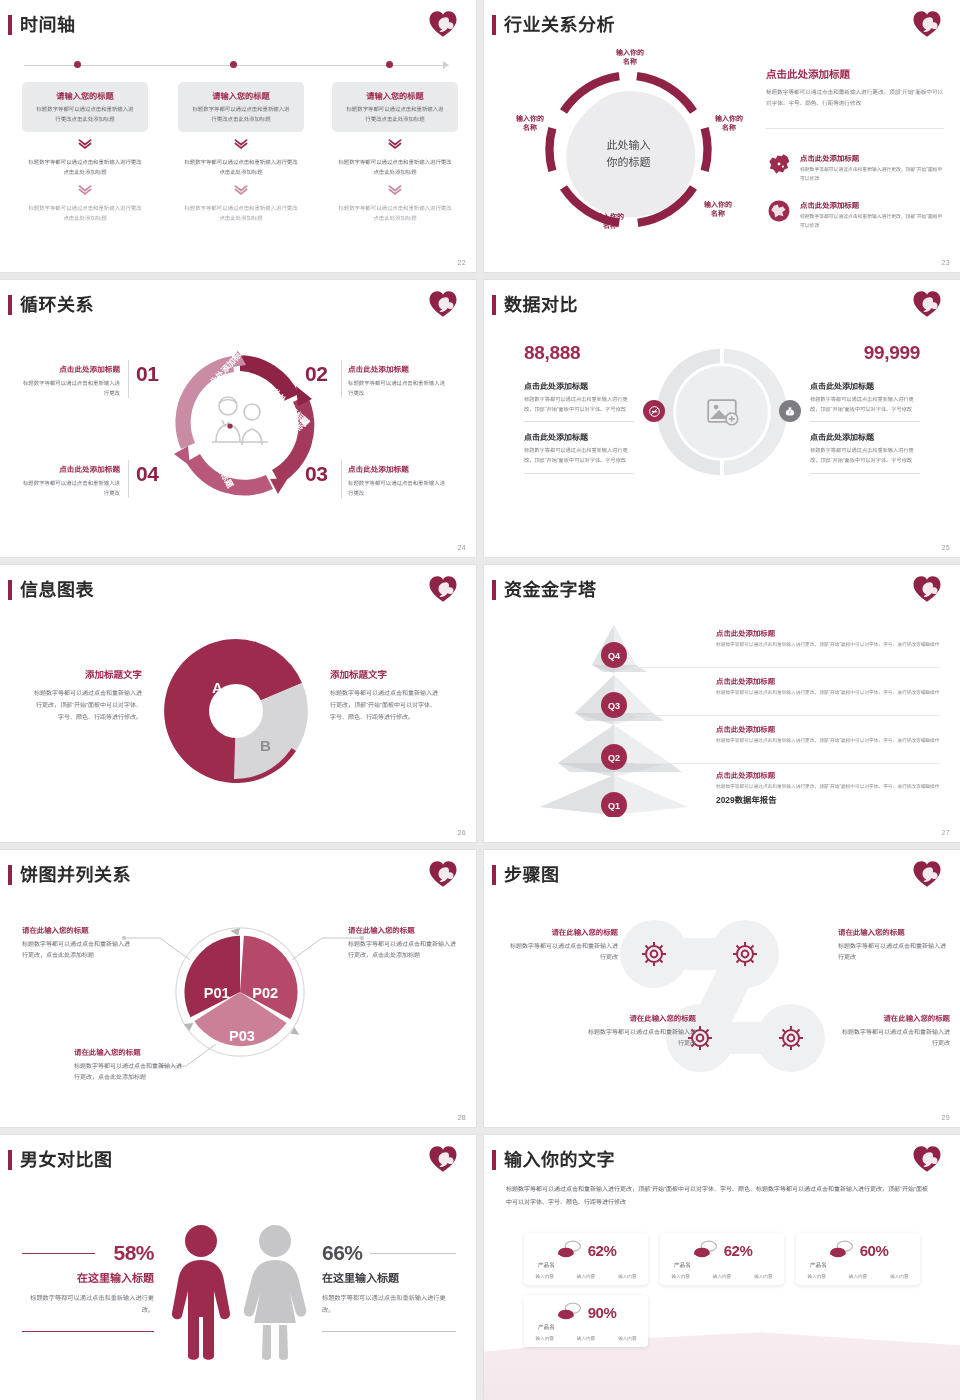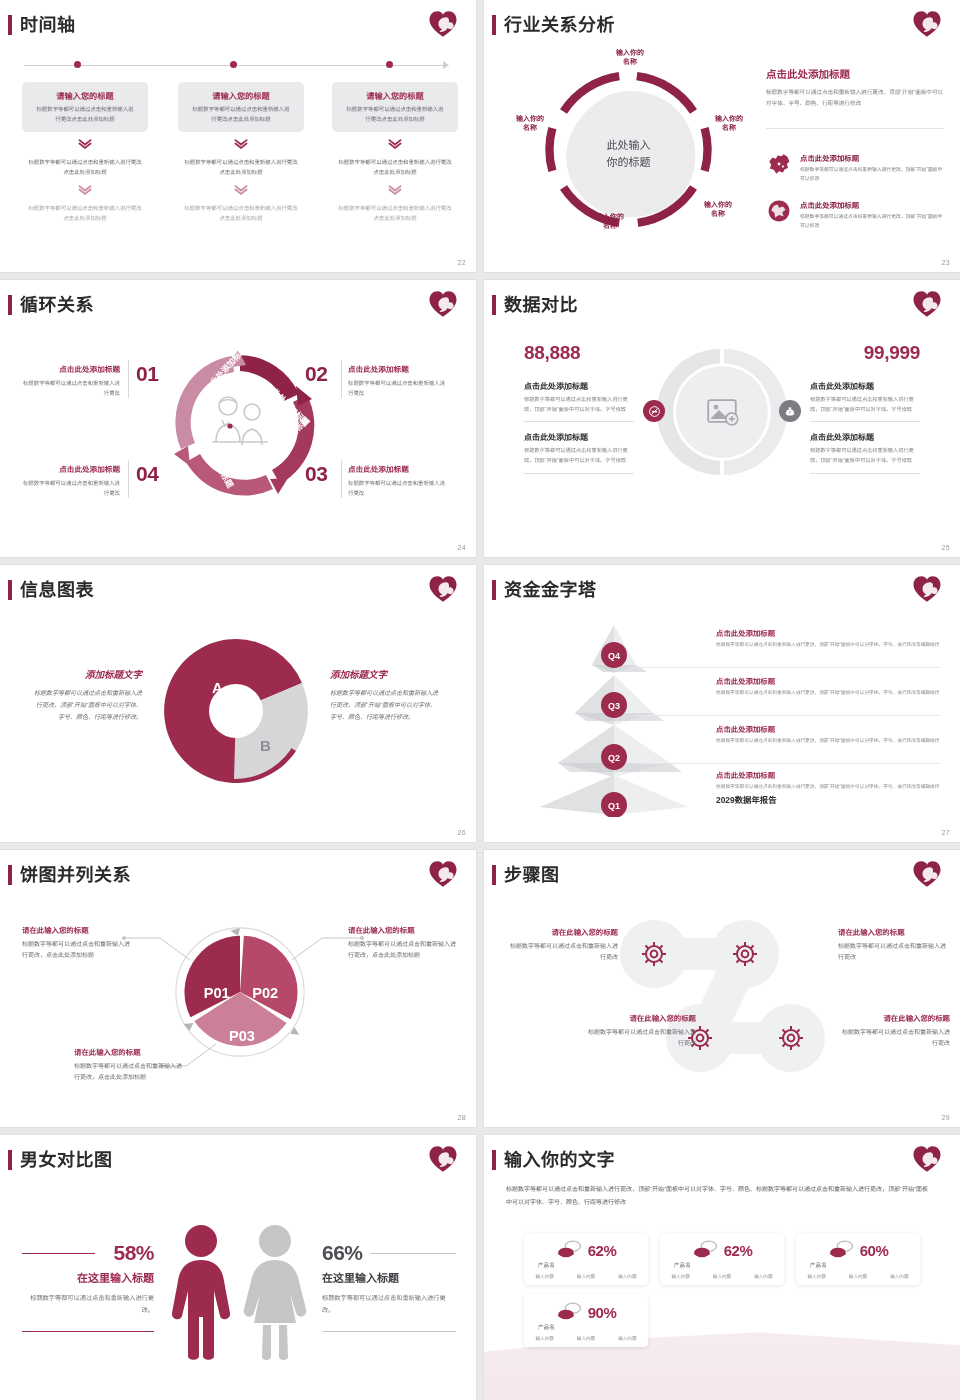--- a/index.html
+++ b/index.html
@@ -80,21 +80,21 @@
   .cy-vline{ position:absolute; width:1px;background:#d9d9dd; }
 
   
   .dc-big{ font-size:19px; font-weight:bold; color:#9d2b4e; letter-spacing:-.3px;}
   .dc-block{ position:absolute; width:110px;}
   .dc-block h5{ font-size:8px;font-weight:bold;color:#2f2f33;margin-bottom:4px;}
   .dc-block p{ font-size:5.2px;color:#84848a;line-height:1.85;}
   .dc-hr{ height:1px;background:#dedee2;margin:7px 0 9px;}
 
   
-  .ic-txt{ position:absolute; width:108px;font-style:italic;}
+  .ic-txt{ position:absolute; width:108px;}
   .ic-txt h5{ font-size:9.5px;font-weight:bold;color:#9d2b4e;margin-bottom:6px;}
   .ic-txt p{ font-size:6px;color:#6f6f76;line-height:2.0;}
 
   
   .py-row{ position:absolute; left:232px; width:224px;}
   .py-row h5{ font-size:7.4px;font-weight:bold;color:#9d2b4e;margin-bottom:3px;}
   .py-row p{ font-size:4.7px;color:#8c8c92;line-height:1.8;}
   .py-line{ position:absolute; left:150px; height:1px; background:#e7e7ea; }
   .py-foot{ position:absolute; left:232px; top:228px; font-size:8.4px;font-weight:bold;color:#2f2f33;}
 

